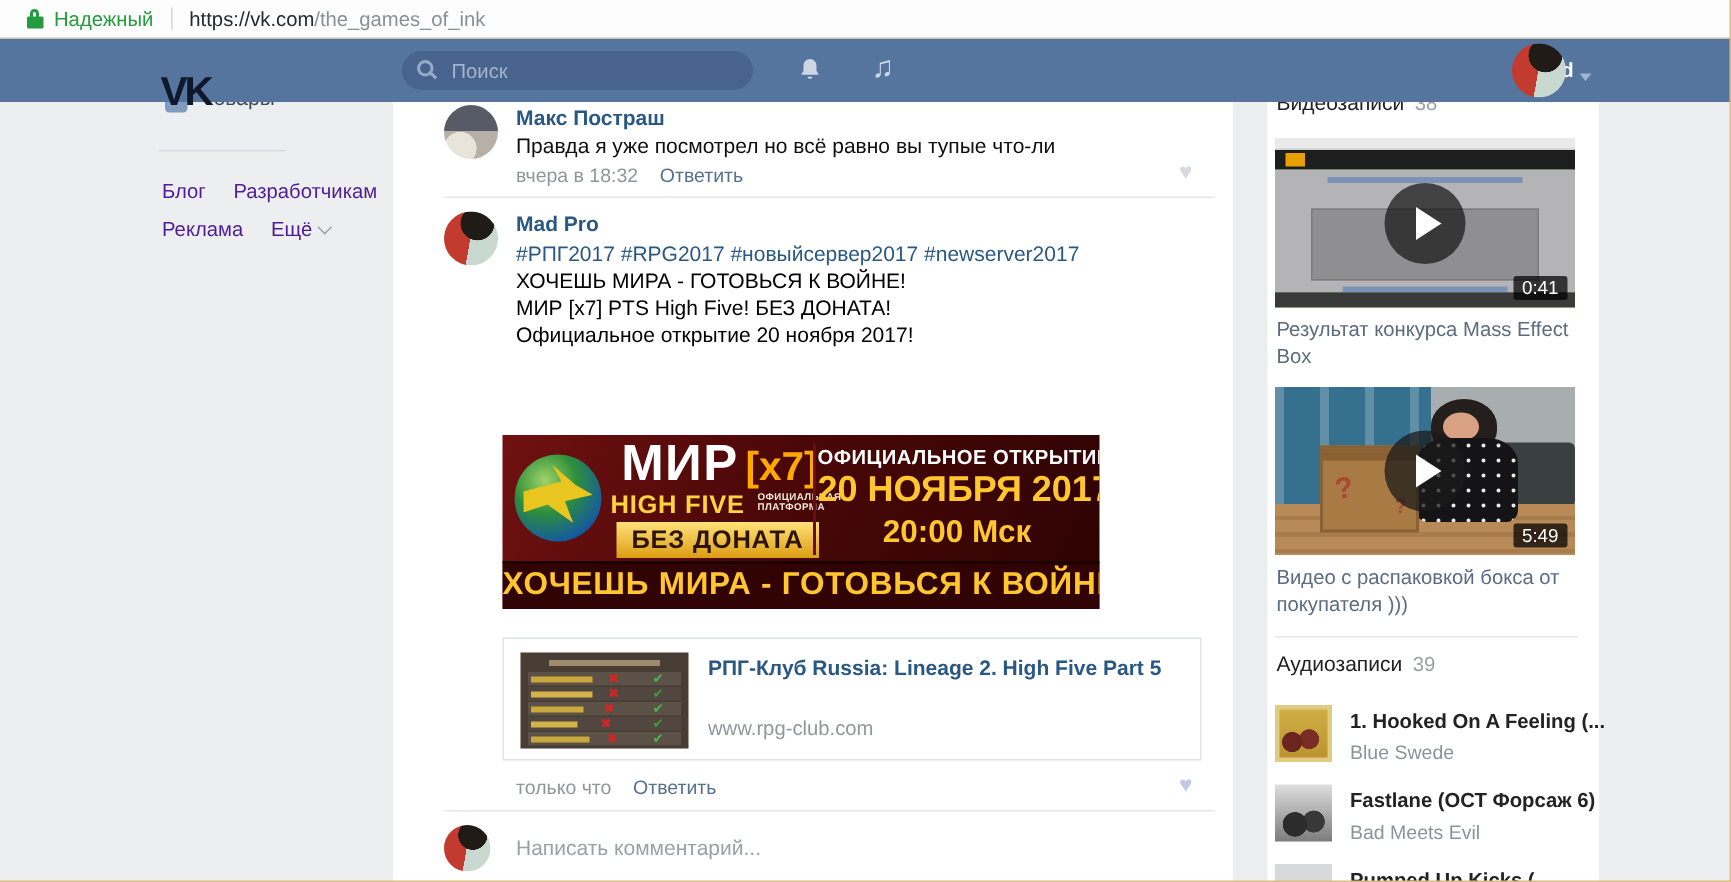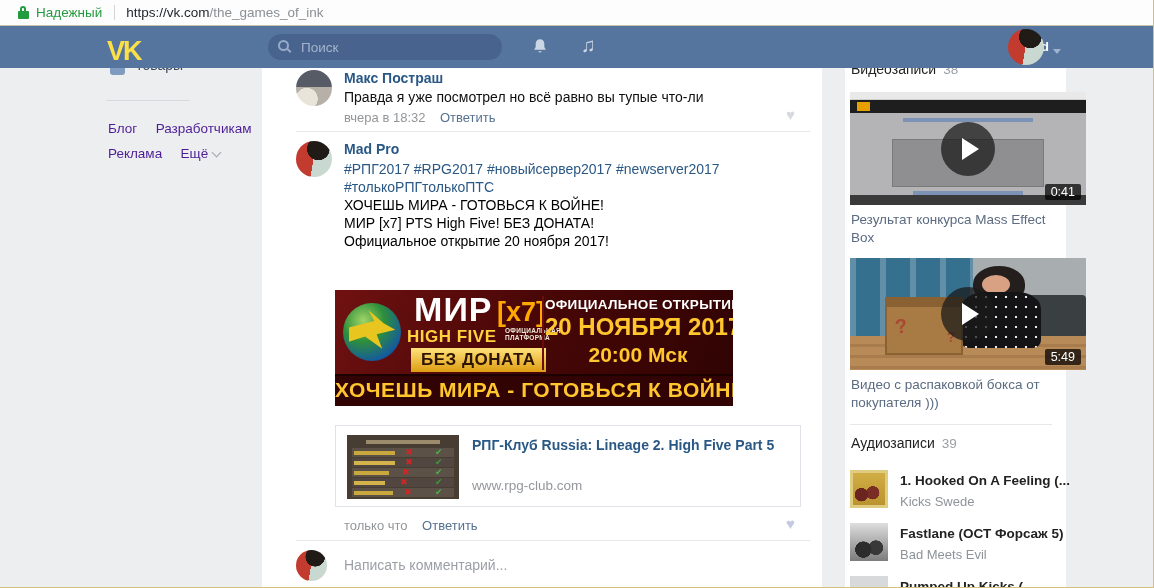--- a/index.html
+++ b/index.html
@@ -11,21 +11,21 @@
            border-bottom:1px solid #c9c0a8;z-index:6;display:flex;align-items:center;padding-left:18px}
   .lock{width:11px;height:13px;position:relative;display:inline-block;margin-right:7px}
   .lock .sh{position:absolute;top:0;left:2px;width:6px;height:7px;border:2px solid #249b3e;border-bottom:none;border-radius:4px 4px 0 0;box-sizing:border-box}
   .lock .bd{position:absolute;bottom:0;left:0;width:11px;height:8px;background:#249b3e;border-radius:1px}
   .secure{color:#249b3e;font-size:13.5px;margin-right:12px}
   .urlsep{width:1px;height:15px;background:#d4d4d4;margin-right:11px}
   .urlhost{color:#24292e;font-size:13.5px}
   .urlpath{color:#8a8f94;font-size:13.5px}
   
   .vkhead{position:absolute;top:26px;left:0;right:0;height:42px;background:#55759f;z-index:5}
-  .vklogo{position:absolute;left:107px;top:10px;color:#fde047;font-size:27px;font-weight:700;letter-spacing:-2px}
+  .vklogo{position:absolute;left:107px;top:20px;color:#0f172a;font-size:27px;font-weight:700;letter-spacing:-2px}
   .search{position:absolute;left:268px;top:8px;width:234px;height:26px;border-radius:13px;
           background:#48648e;display:flex;align-items:center;box-sizing:border-box;padding-left:10px}
   .mag{position:relative;width:14px;height:14px;margin-right:7px;flex:none}
   .mag::before{content:"";position:absolute;width:7px;height:7px;border:2px solid #96abc9;border-radius:50%;left:0;top:0}
   .mag::after{content:"";position:absolute;width:2px;height:5px;background:#96abc9;transform:rotate(-45deg);left:10px;top:8px}
   .search input{background:transparent;border:none;outline:none;color:#bef264;font-size:13.5px;width:180px;
                 font-family:"Liberation Sans","DejaVu Sans",sans-serif}
   .search input::placeholder{color:#a5b4cd}
   .hicon{position:absolute;color:#ccd7e5}
   .hdrname{position:absolute;left:1022px;top:13px;color:#fff;font-size:13.5px;font-weight:700}
@@ -80,21 +80,21 @@
   .cth-title{height:4px;width:72%;margin:0 auto 4px;background:#b7a57e;opacity:.75}
   .cth-row{height:9px;margin-bottom:1px;display:flex;align-items:center}
   .cth-row .lbl{width:40%;height:4px;background:#c9a83d;margin-left:2px}
   .cth-row .x{flex:1;text-align:center;color:#d22626;font-size:9px;line-height:9px}
   .cth-row .v{width:30%;text-align:center;color:#4db34d;font-size:9px;line-height:9px}
   .cardtitle{font-size:14px;font-weight:700;color:#2a5885;white-space:nowrap;line-height:19px}
   .carddomain{font-size:13.5px;color:#93979b}
   
   .modhead{font-size:14px;color:#222}
   .modcount{font-size:13.5px;color:#9aa0a6;margin-left:7px}
-  .vthumb{position:absolute;width:236px;overflow:hidden;background:#4d7c0f}
+  .vthumb{position:absolute;width:200px;overflow:hidden;background:#4d7c0f}
   .play{position:absolute;left:50%;top:50%;transform:translate(-50%,-50%);width:54px;height:54px;border-radius:50%;background:rgba(25,25,25,.74)}
   .play::after{content:"";position:absolute;left:21px;top:16px;border-left:17px solid #fff;border-top:11px solid transparent;border-bottom:11px solid transparent}
   .dur{position:absolute;right:5px;bottom:5px;background:rgba(0,0,0,.72);color:#fff;font-size:12.5px;padding:1px 6px;border-radius:2px}
   .vcap{position:absolute;left:6px;width:198px;font-size:13.5px;line-height:18px;color:#5b6b80}
   .audtitle{font-size:13.5px;font-weight:700;color:#222;white-space:nowrap}
   .audartist{font-size:13px;color:#8e9399;white-space:nowrap}
   .aart{position:absolute;left:5px;width:38px;height:38px}
   
   .v1tabs{position:absolute;top:0;left:0;right:0;height:7px;background:#e9e9e9;border-bottom:1px solid #cfcfcf}
   .v1bar{position:absolute;top:8px;left:0;right:0;height:13px;background:#1e1e1e}
@@ -181,21 +181,20 @@
       <span class="reply">Ответить</span>
     </div>
     <div class="abs heart" style="left:524px;top:40px">♥</div>
 
     <div class="hr" style="left:34px;top:63px;width:514px"></div>
 
     <div class="abs av-mad" style="left:34px;top:73px;width:36px;height:36px;border-radius:50%"></div>
     <div class="abs name" style="left:82px;top:73px">Mad Pro</div>
     <div class="abs" style="left:82px;top:92px">
       <div class="postline bluelink">#РПГ2017 #RPG2017 #новыйсервер2017 #newserver2017</div>
-      <div class="postline bluelink">#толькоРПГтолькоПТС</div>
       <div class="postline">ХОЧЕШЬ МИРА - ГОТОВЬСЯ К ВОЙНЕ!</div>
       <div class="postline">МИР [x7] PTS High Five! БЕЗ ДОНАТА!</div>
       <div class="postline">Официальное открытие 20 ноября 2017!</div>
     </div>
 
     <div class="banner">
       <div class="globe"></div>
       <div class="abs" style="left:70px;top:0;width:140px;text-align:right;white-space:nowrap">
         <span class="bn-mir">МИР</span>
         <span class="bn-x7">[x7]</span>
@@ -300,24 +299,24 @@
     <div class="vcap" style="top:308px">Видео с распаковкой бокса от покупателя )))</div>
 
     <div class="hr" style="left:5px;top:356px;width:202px"></div>
 
     <div class="abs" style="left:6px;top:366px;white-space:nowrap">
       <span class="modhead">Аудиозаписи</span><span class="modcount">39</span>
     </div>
 
     <div class="aart aart1" style="top:402px"></div>
     <div class="abs audtitle" style="left:55px;top:405px">1. Hooked On A Feeling (...</div>
-    <div class="abs audartist" style="left:55px;top:426px">Kicks Swede</div>
+    <div class="abs audartist" style="left:55px;top:426px">Blue Swede</div>
 
     <div class="aart aart2" style="top:455px"></div>
-    <div class="abs audtitle" style="left:55px;top:458px">Fastlane (ОСТ Форсаж 5)</div>
+    <div class="abs audtitle" style="left:55px;top:458px">Fastlane (ОСТ Форсаж 6)</div>
     <div class="abs audartist" style="left:55px;top:479px">Bad Meets Evil</div>
 
     <div class="aart aart3" style="top:508px"></div>
     <div class="abs audtitle" style="left:55px;top:511px">Pumped Up Kicks (...</div>
   </div>
 </div>
 
 <div class="frame"></div>
 
 </body></html>

